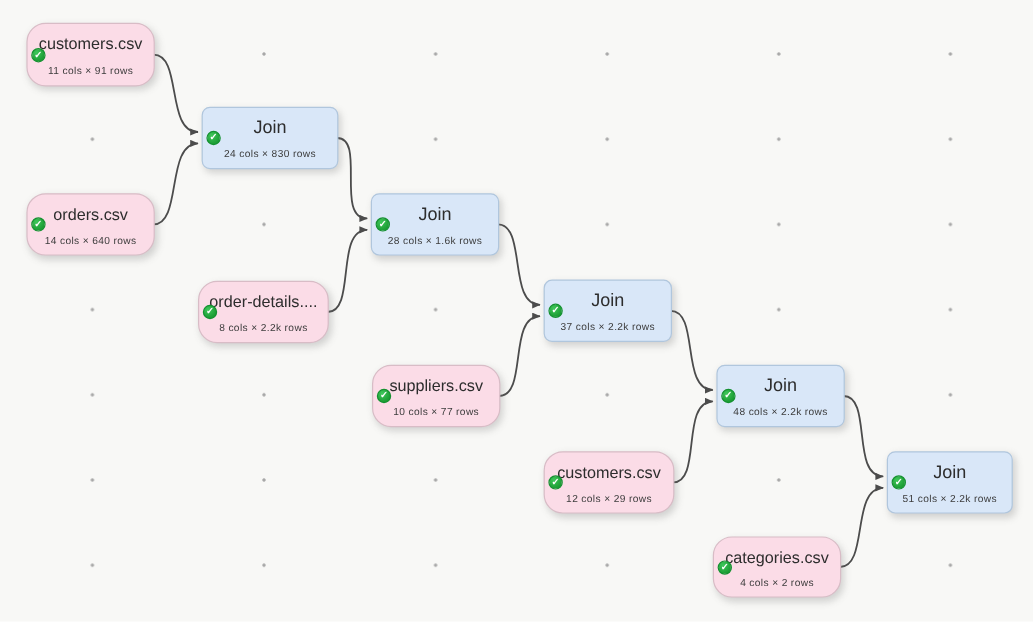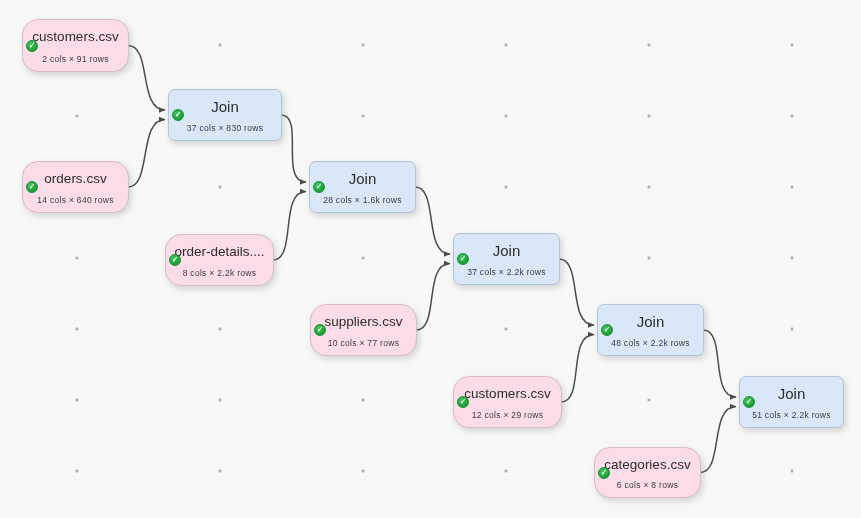--- a/index.html
+++ b/index.html
@@ -101,26 +101,26 @@
         <path d="M559,259 C583,259 567,325 594,325" fill="none" stroke="#4c4c4c" stroke-width="1.5" marker-end="url(#arrow)"></path>
         <path d="M561,402 C585,402 567,334.5 594,334.5" fill="none" stroke="#4c4c4c" stroke-width="1.5" marker-end="url(#arrow)"></path>
         <path d="M703,330 C727,330 709,397 736,397" fill="none" stroke="#4c4c4c" stroke-width="1.5" marker-end="url(#arrow)"></path>
         <path d="M700,472.5 C724,472.5 709,406.5 736,406.5" fill="none" stroke="#4c4c4c" stroke-width="1.5" marker-end="url(#arrow)"></path>
       </g>
   </svg>
   <div id="nodes">
       <div class="node source" style="left: 22px; top: 19px; width: 107px; height: 53px;">
         <span class="badge">✓</span>
         <div class="title">customers.csv</div>
-        <div class="sub">2 cols × 91 rows</div>
+        <div class="sub">11 cols × 91 rows</div>
       </div>
       <div class="node transform" style="left: 168px; top: 89px; width: 114px; height: 52px;">
         <span class="badge">✓</span>
         <div class="title">Join</div>
-        <div class="sub">37 cols × 830 rows</div>
+        <div class="sub">24 cols × 830 rows</div>
       </div>
       <div class="node source" style="left: 22px; top: 161px; width: 107px; height: 52px;">
         <span class="badge">✓</span>
         <div class="title">orders.csv</div>
         <div class="sub">14 cols × 640 rows</div>
       </div>
       <div class="node source" style="left: 165px; top: 234px; width: 109px; height: 52px;">
         <span class="badge">✓</span>
         <div class="title">order-details....</div>
         <div class="sub">8 cols × 2.2k rows</div>
@@ -146,21 +146,21 @@
         <div class="sub">12 cols × 29 rows</div>
       </div>
       <div class="node transform" style="left: 597px; top: 304px; width: 107px; height: 52px;">
         <span class="badge">✓</span>
         <div class="title">Join</div>
         <div class="sub">48 cols × 2.2k rows</div>
       </div>
       <div class="node source" style="left: 594px; top: 447px; width: 107px; height: 51px;">
         <span class="badge">✓</span>
         <div class="title">categories.csv</div>
-        <div class="sub">6 cols × 8 rows</div>
+        <div class="sub">4 cols × 2 rows</div>
       </div>
       <div class="node transform" style="left: 739px; top: 376px; width: 105px; height: 52px;">
         <span class="badge">✓</span>
         <div class="title">Join</div>
         <div class="sub">51 cols × 2.2k rows</div>
       </div>
     </div>
 </div>
 
 </body></html>

